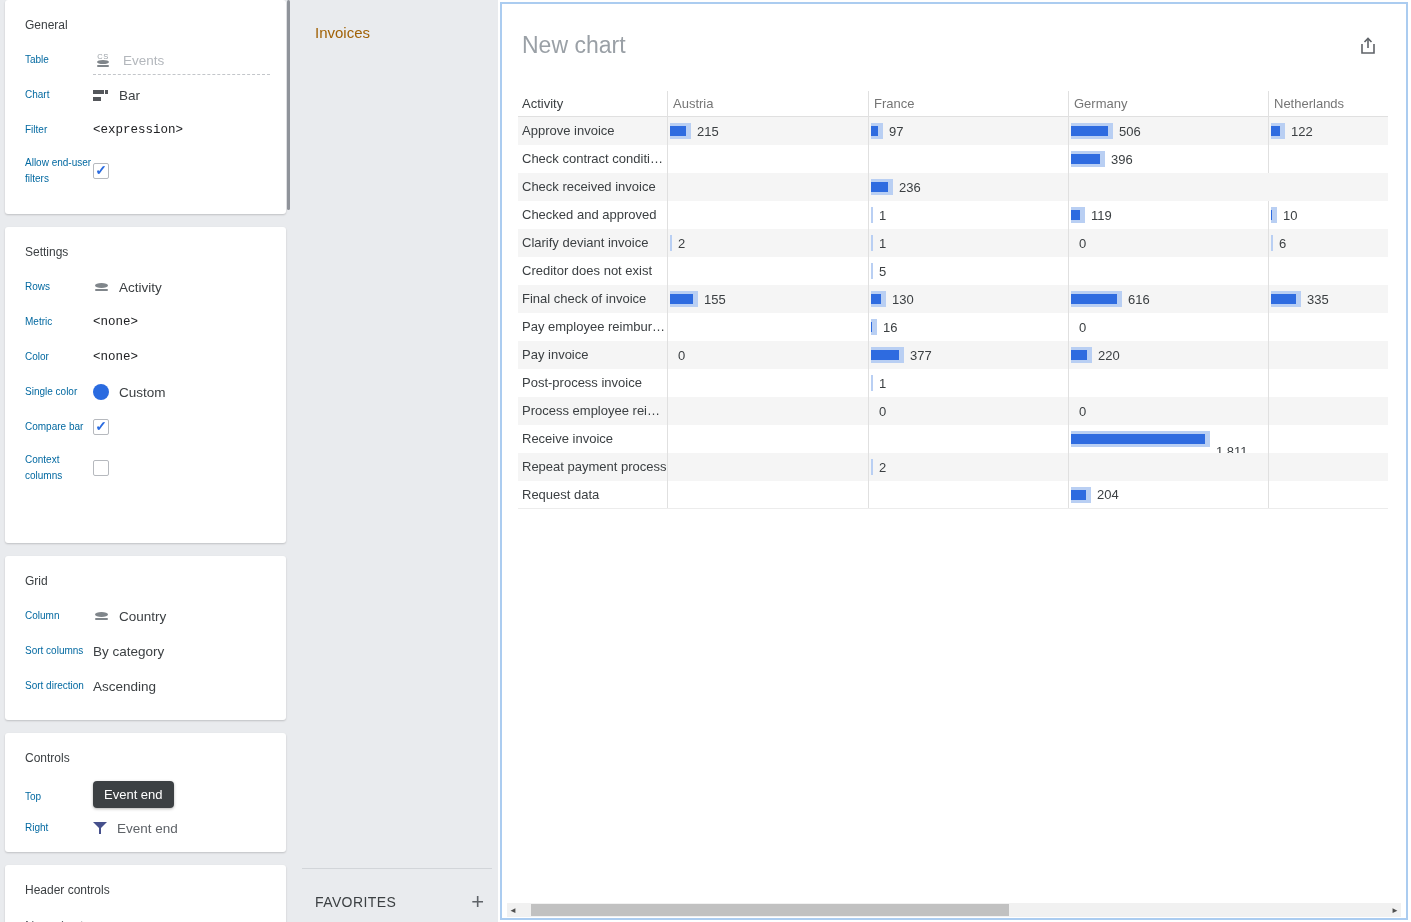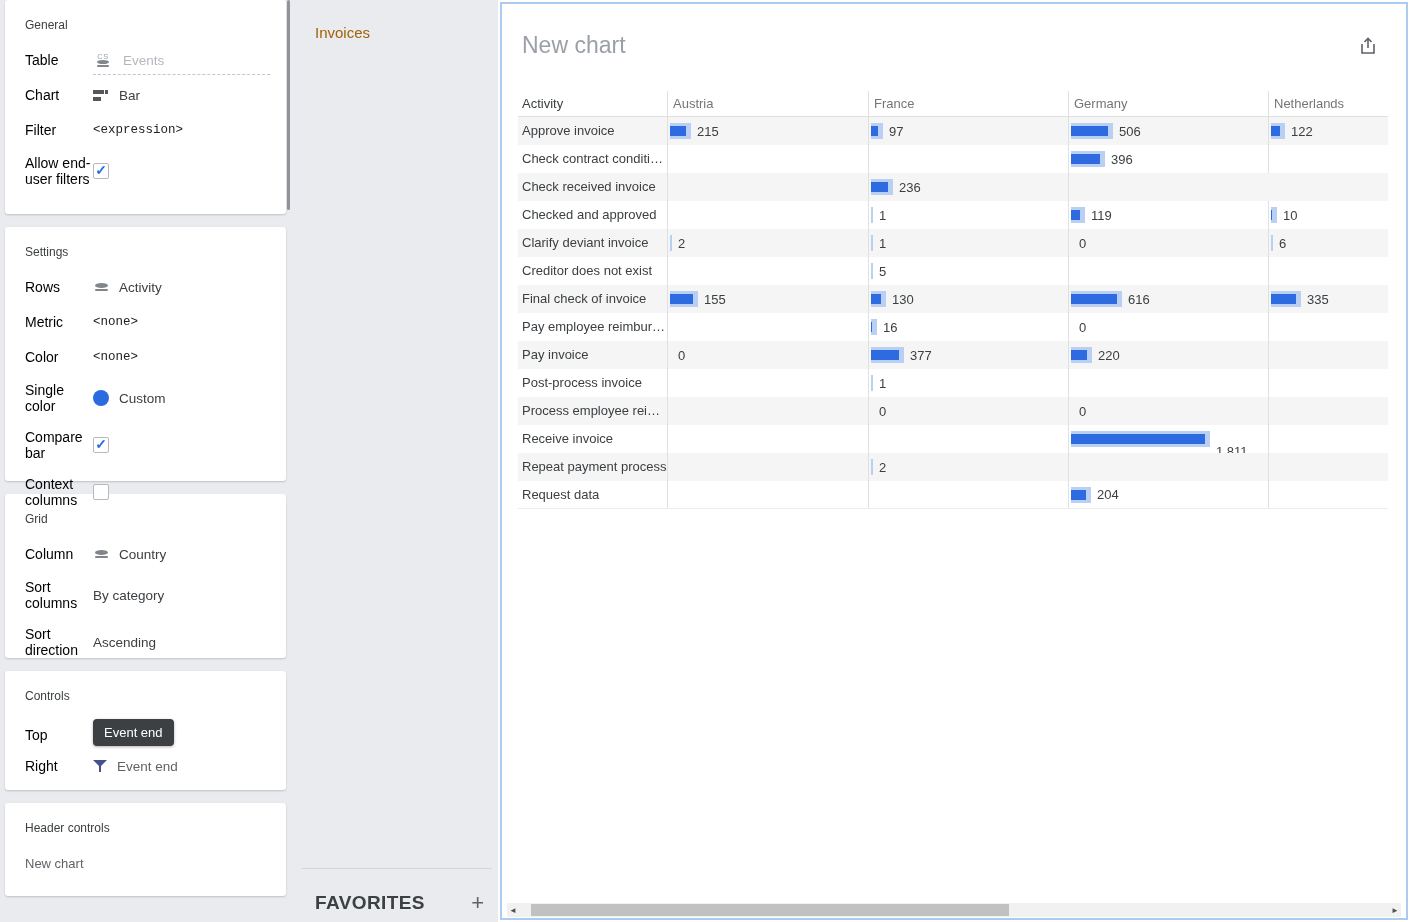--- a/index.html
+++ b/index.html
@@ -11,21 +11,21 @@
   
   .left-region { position:absolute; left:0; top:0; width:498px; height:922px; background:#e9ebee; }
   .sidebar { position:absolute; left:0; top:0; width:290px; height:922px; overflow:hidden; }
   .sidebar-scroll-thumb { position:absolute; left:287px; top:0; width:3px; height:210px; background:#8f939a; border-radius:2px; }
   .card {
     background:#ffffff; border-radius:3px; margin:0 0 13px 5px; width:281px;
     box-shadow:0 1px 2px rgba(0,0,0,0.18); padding:16px 0 6px 0;
   }
   .card-title { font-size:12px; color:#3c4043; padding:2px 20px 18px 20px; }
   .field { display:flex; align-items:center; padding:0 16px 0 20px; margin-bottom:15px; min-height:20px; }
-  .field-label { width:68px; min-width:68px; color:#000000; font-size:14px; line-height:16px; }
+  .field-label { width:68px; min-width:68px; color:#0369a1; font-size:10px; line-height:16px; }
   .field-value { display:flex; align-items:center; color:#3c4043; font-size:13.5px; flex:1; }
   .mono { font-family:"Liberation Mono","DejaVu Sans Mono",monospace; font-size:12.5px; color:#202124; }
   .placeholder-text { color:#b3b7bc; }
   .dashed-underline { border-bottom:1px dashed #c3c6ca; padding-bottom:6px; margin-bottom:-7px; }
   .checkbox { width:16px; height:16px; border:1px solid #b6b9be; border-radius:2px; background:#fff;
               display:flex; align-items:center; justify-content:center; font-size:14px; font-weight:bold; color:#2a6be0; }
   .checkbox.checked::after { content:"✓"; margin-top:-2px; }
   .color-dot { width:16px; height:16px; border-radius:50%; background:#2a6be0; margin-right:10px; }
   
   .icon { display:inline-flex; flex-direction:column; align-items:center; justify-content:center; margin-right:10px; }
@@ -42,21 +42,21 @@
   .funnel-icon .tri { position:absolute; left:0; top:0; width:0; height:0;
       border-left:7px solid transparent; border-right:7px solid transparent; border-top:7px solid #46508c; }
   .funnel-icon .stem { position:absolute; left:6px; top:6px; width:2px; height:6px; background:#46508c; }
   .tooltip-badge { background:#3c4043; color:#ffffff; font-size:13px; padding:6px 11px; border-radius:4px;
       box-shadow:0 1px 3px rgba(0,0,0,0.3); display:inline-block; }
   
   .explorer { position:absolute; left:290px; top:0; width:208px; height:922px; }
   .dataset-link { position:absolute; left:25px; top:24px; color:#a16207; font-size:15px; cursor:pointer; }
   .fav-divider { position:absolute; left:12px; right:6px; top:868px; height:1px; background:#d2d5d9; }
   .fav-row { position:absolute; left:25px; right:14px; top:892px; display:flex; align-items:center; justify-content:space-between; }
-  .fav-label { font-size:19px; font-weight:bold; color:#3c4043; letter-spacing:0.4px; }
+  .fav-label { font-size:14px; font-weight:normal; color:#3c4043; letter-spacing:0.4px; }
   .fav-add { font-size:22px; color:#5f6368; font-weight:400; cursor:pointer; line-height:20px; }
   
   .chart-panel { position:absolute; left:500px; top:2px; width:908px; height:918px;
       background:#ffffff; border:2px solid #abccf0; }
   .panel-title { position:absolute; left:20px; top:28px; font-size:23px; color:#9aa0a6; font-weight:400; }
   .export-btn { position:absolute; right:28px; top:32px; width:20px; height:20px; cursor:pointer; }
   
   .ctable { position:absolute; left:16px; top:87px; width:870px; }
   .trow, .thead { display:grid; grid-template-columns:149px 201px 200px 200px 120px; align-items:center; }
   .thead { height:26px; border-bottom:1px solid #e0e0e0; color:#757575; }
@@ -115,21 +115,21 @@
         <div class="field-value mono">&lt;expression&gt;</div>
       </div>
       <div class="field">
         <div class="field-label">Allow end-user filters</div>
         <div class="field-value">
             <span class="checkbox checked"></span>
           </div>
       </div>
     </div>
 
-    <div class="card" style="height:254px;">
+    <div class="card" style="height:316px;">
       <div class="card-title">Settings</div>
       <div class="field">
         <div class="field-label">Rows</div>
         <div class="field-value">
           <span class="icon disc-icon">
               <span class="disc"></span>
               <span class="disc-line"></span>
             </span>
           <span>Activity</span>
         </div>

